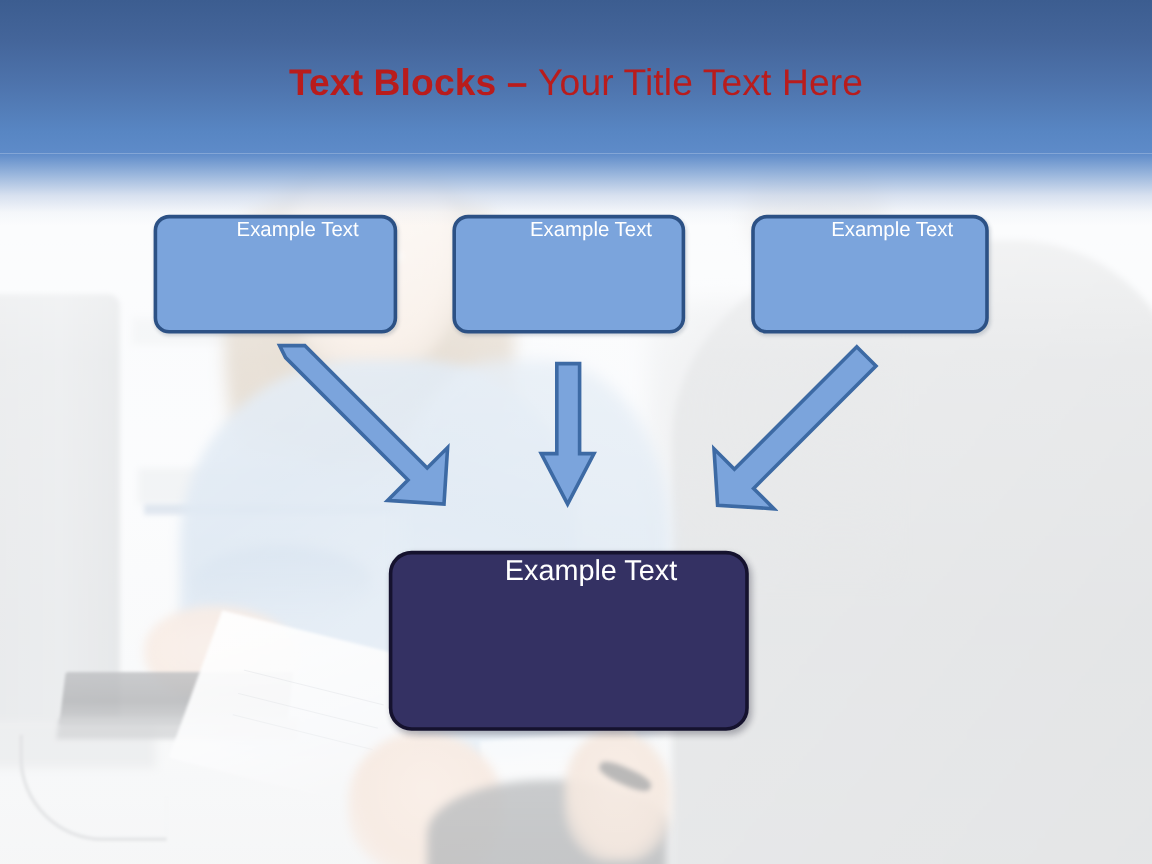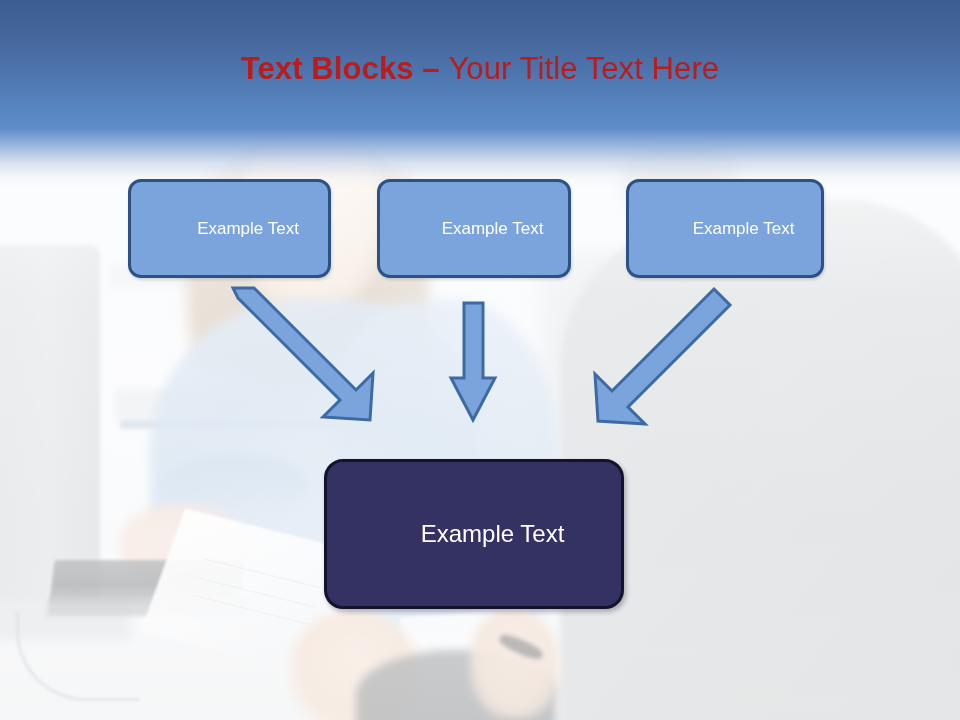--- a/index.html
+++ b/index.html
@@ -332,21 +332,21 @@
     white-space: nowrap;
   }
   .title .strong { font-weight: bold; }
   .title .light  { font-weight: normal; }
 
   
   .box {
     position: absolute;
     box-sizing: border-box;
     display: flex;
-    align-items: center;
+    align-items: flex-start;
     justify-content: center;
     color: #ffffff;
     padding-left: 37px;
   }
   .box-light {
     background: #7ba4dc;
     border: 3px solid #2c5185;
     border-radius: 13px;
     font-size: 17px;
     box-shadow: 1px 2px 3px rgba(40,60,90,.18);

